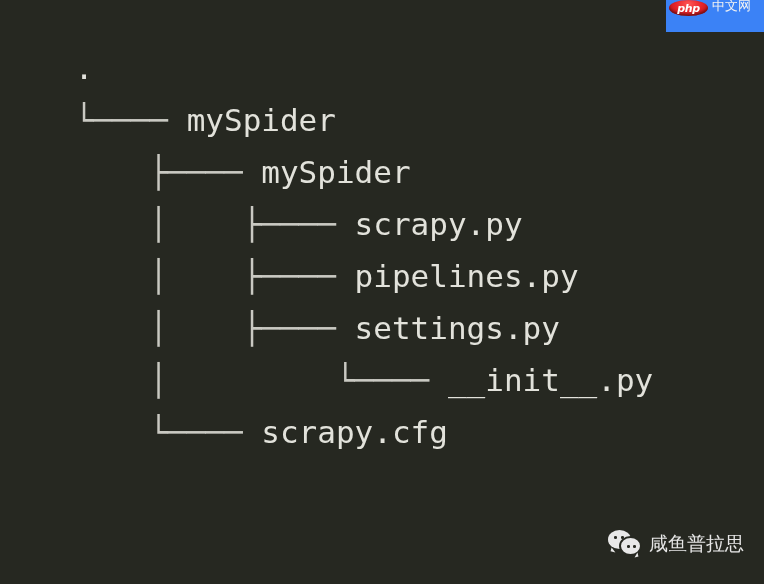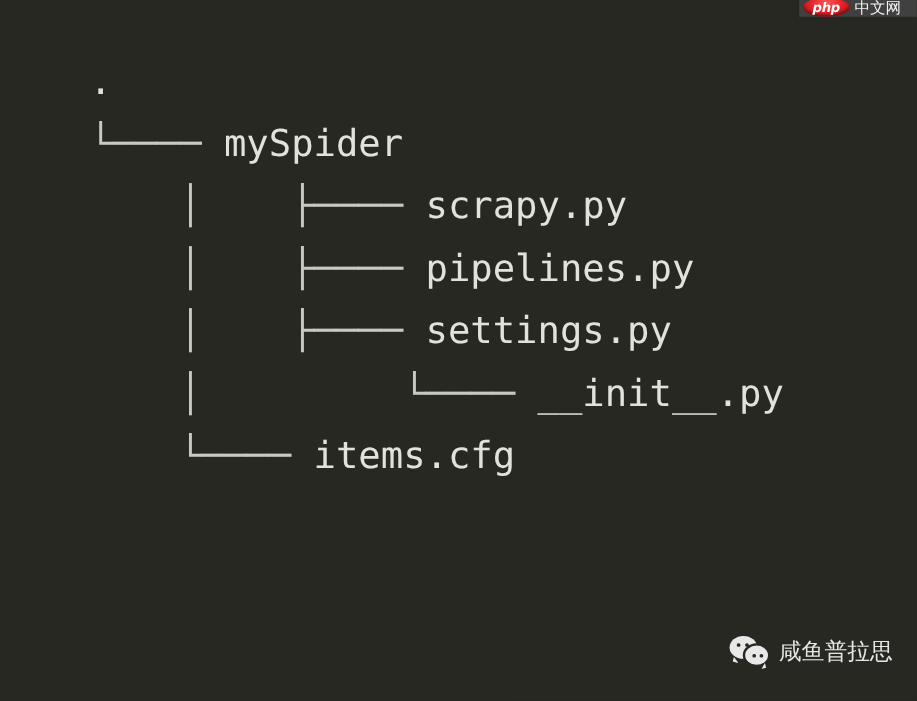--- a/index.html
+++ b/index.html
@@ -14,24 +14,24 @@
     overflow: hidden;
     position: relative;
   }
 
   
   #php-watermark {
     position: absolute;
     top: 0;
     right: 0;
     width: 98px;
-    height: 14px;
-    background: #404040;
+    height: 32px;
+    background: #3b82f6;
     display: flex;
-    align-items: flex-end;
+    align-items: flex-start;
     justify-content: flex-start;
     padding-left: 3px;
     box-sizing: border-box;
   }
   #php-badge {
     width: 39px;
     height: 16px;
     border-radius: 50%;
     background: radial-gradient(ellipse at 50% 25%, #ff5555 0%, #e8262c 45%, #b30d12 100%);
     display: flex;
@@ -160,25 +160,26 @@
   .root-row .tree-label {
     font-size: 31px;
   }
 </style>
 </head>
 <body>
 
 <div id="tree-listing">
     <div class="tree-row root-row"><span class="tree-prefix">    </span><span class="tree-label">.</span></div>
     <div class="tree-row"><span class="tree-prefix">    └──── </span><span class="tree-label">mySpider</span></div>
+    <div class="tree-row"><span class="tree-prefix">        ├──── </span><span class="tree-label">mySpider</span></div>
     <div class="tree-row"><span class="tree-prefix">        │    ├──── </span><span class="tree-label">scrapy.py</span></div>
     <div class="tree-row"><span class="tree-prefix">        │    ├──── </span><span class="tree-label">pipelines.py</span></div>
     <div class="tree-row"><span class="tree-prefix">        │    ├──── </span><span class="tree-label">settings.py</span></div>
     <div class="tree-row"><span class="tree-prefix">        │         └──── </span><span class="tree-label">__init__.py</span></div>
-    <div class="tree-row"><span class="tree-prefix">        └──── </span><span class="tree-label">items.cfg</span></div>
+    <div class="tree-row"><span class="tree-prefix">        └──── </span><span class="tree-label">scrapy.cfg</span></div>
   </div>
 
 <div id="php-watermark">
   <div id="php-badge">
     <span>php</span>
   </div>
   <div id="php-cn-text">中文网</div>
 </div>
 
 <div id="wechat-watermark">

